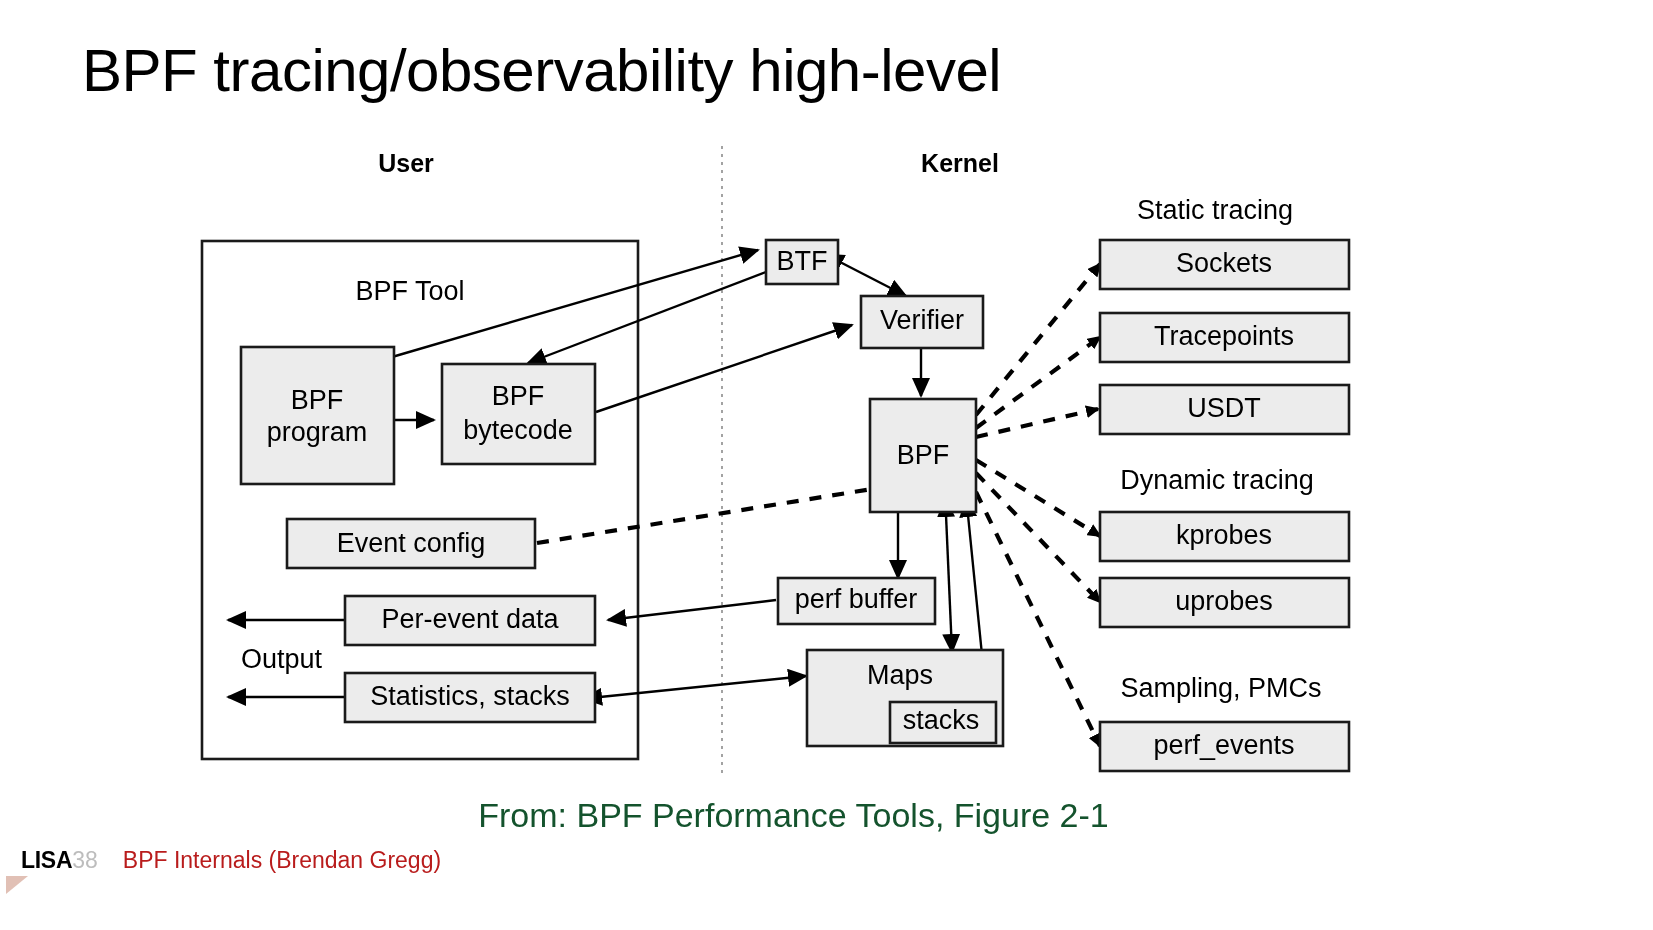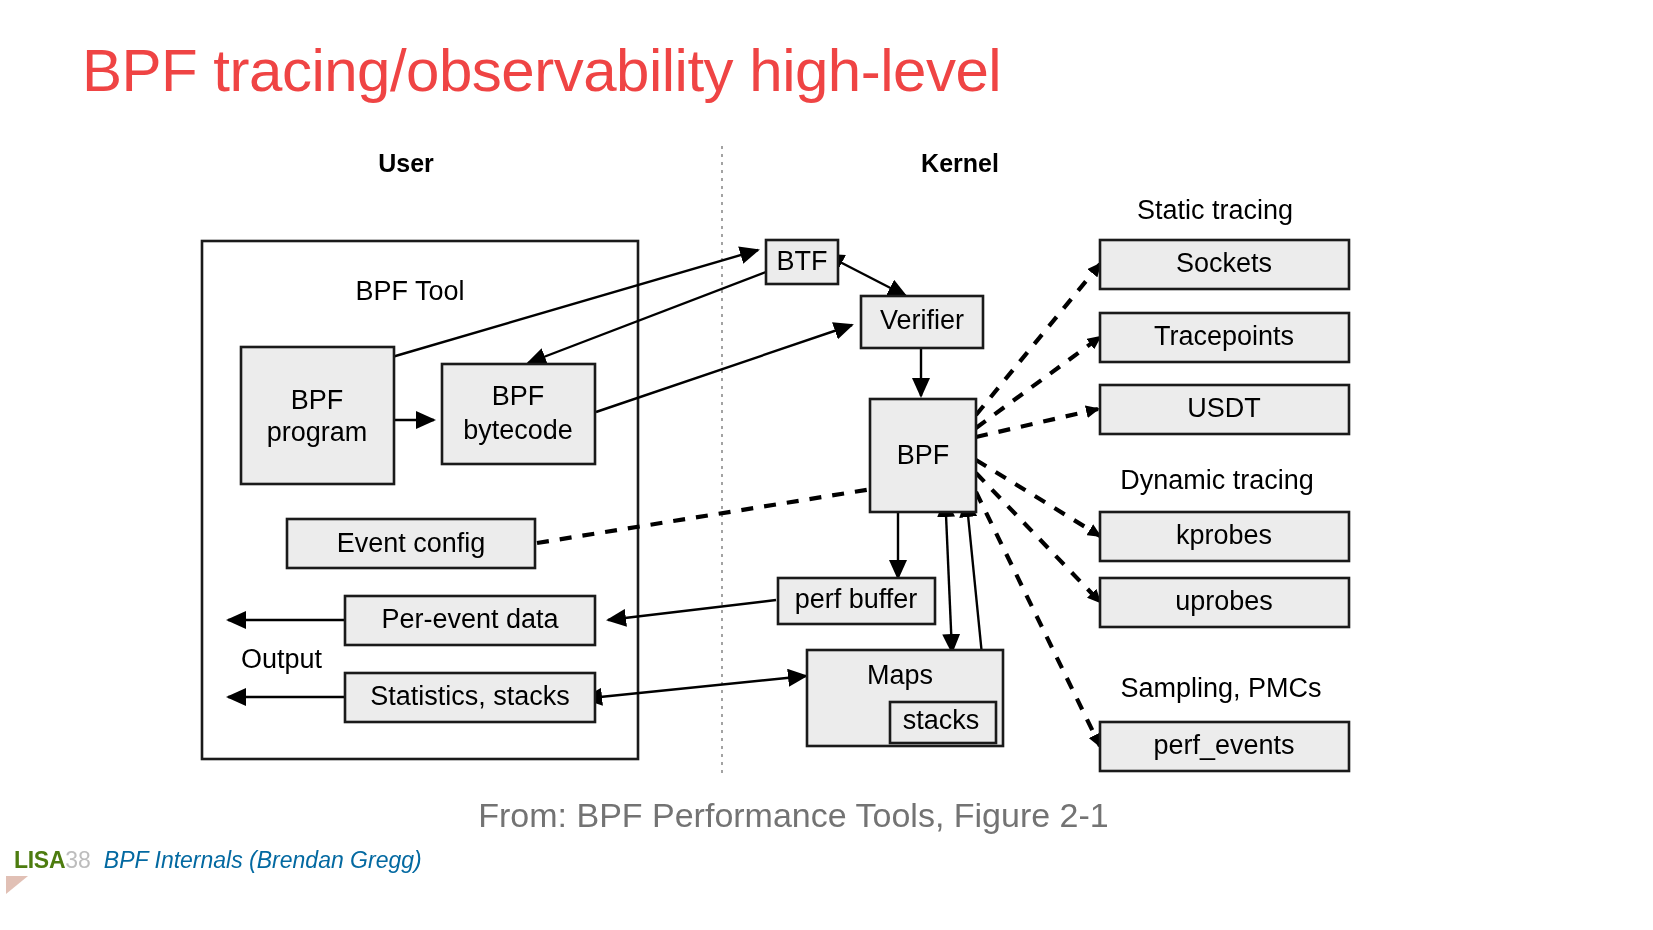--- a/index.html
+++ b/index.html
@@ -20,21 +20,21 @@
     width: 1653px;
     height: 930px;
     background: #ffffff;
   }
   #slide-title {
     position: absolute;
     left: 82px;
     top: 36px;
     font-size: 60px;
     font-weight: 400;
-    color: #ef4444;
+    color: #000000;
     letter-spacing: -0.5px;
     white-space: nowrap;
     font-family: "Liberation Sans", sans-serif;
   }
   #diagram {
     position: absolute;
     left: 0;
     top: 0;
   }
   .dg-box-text {
@@ -72,38 +72,38 @@
   .dashed-line { stroke: #000000; stroke-width: 4.2; fill: none; stroke-dasharray: 12 11; stroke-linecap: butt; }
   .divider { stroke: #8c8c8c; stroke-width: 1.6; fill: none; stroke-dasharray: 3 5; }
 
   #caption {
     position: absolute;
     left: 0;
     top: 796px;
     width: 1653px;
     text-align: center;
     font-size: 34px;
-    color: #737373;
+    color: #14532d;
     font-family: "Liberation Sans", sans-serif;
   }
   #caption span { display: inline-block; transform: translateX(-33px); }
 
   #footer {
     position: absolute;
     left: 14px;
     bottom: 56px;
     display: flex;
     align-items: baseline;
     font-size: 23px;
     white-space: nowrap;
     font-family: "Liberation Sans", sans-serif;
   }
-  #footer .lisa { font-weight: bold; color: #4d7c0f; letter-spacing: -0.3px; }
+  #footer .lisa { font-weight: bold; color: #000000; letter-spacing: -0.3px; margin-left: 7px; }
   #footer .yr { color: #bdbdbd; font-weight: 400; }
-  #footer .ftxt { color: #0369a1; margin-left: 13px; font-style: italic; }
+  #footer .ftxt { color: #b91c1c; margin-left: 25px; }
   #corner-mark {
     position: absolute;
     left: 6px;
     bottom: 36px;
     width: 22px;
     height: 18px;
     background: #dcb5a8;
     clip-path: polygon(0 0, 100% 0, 0 100%);
     opacity: 0.85;
   }

